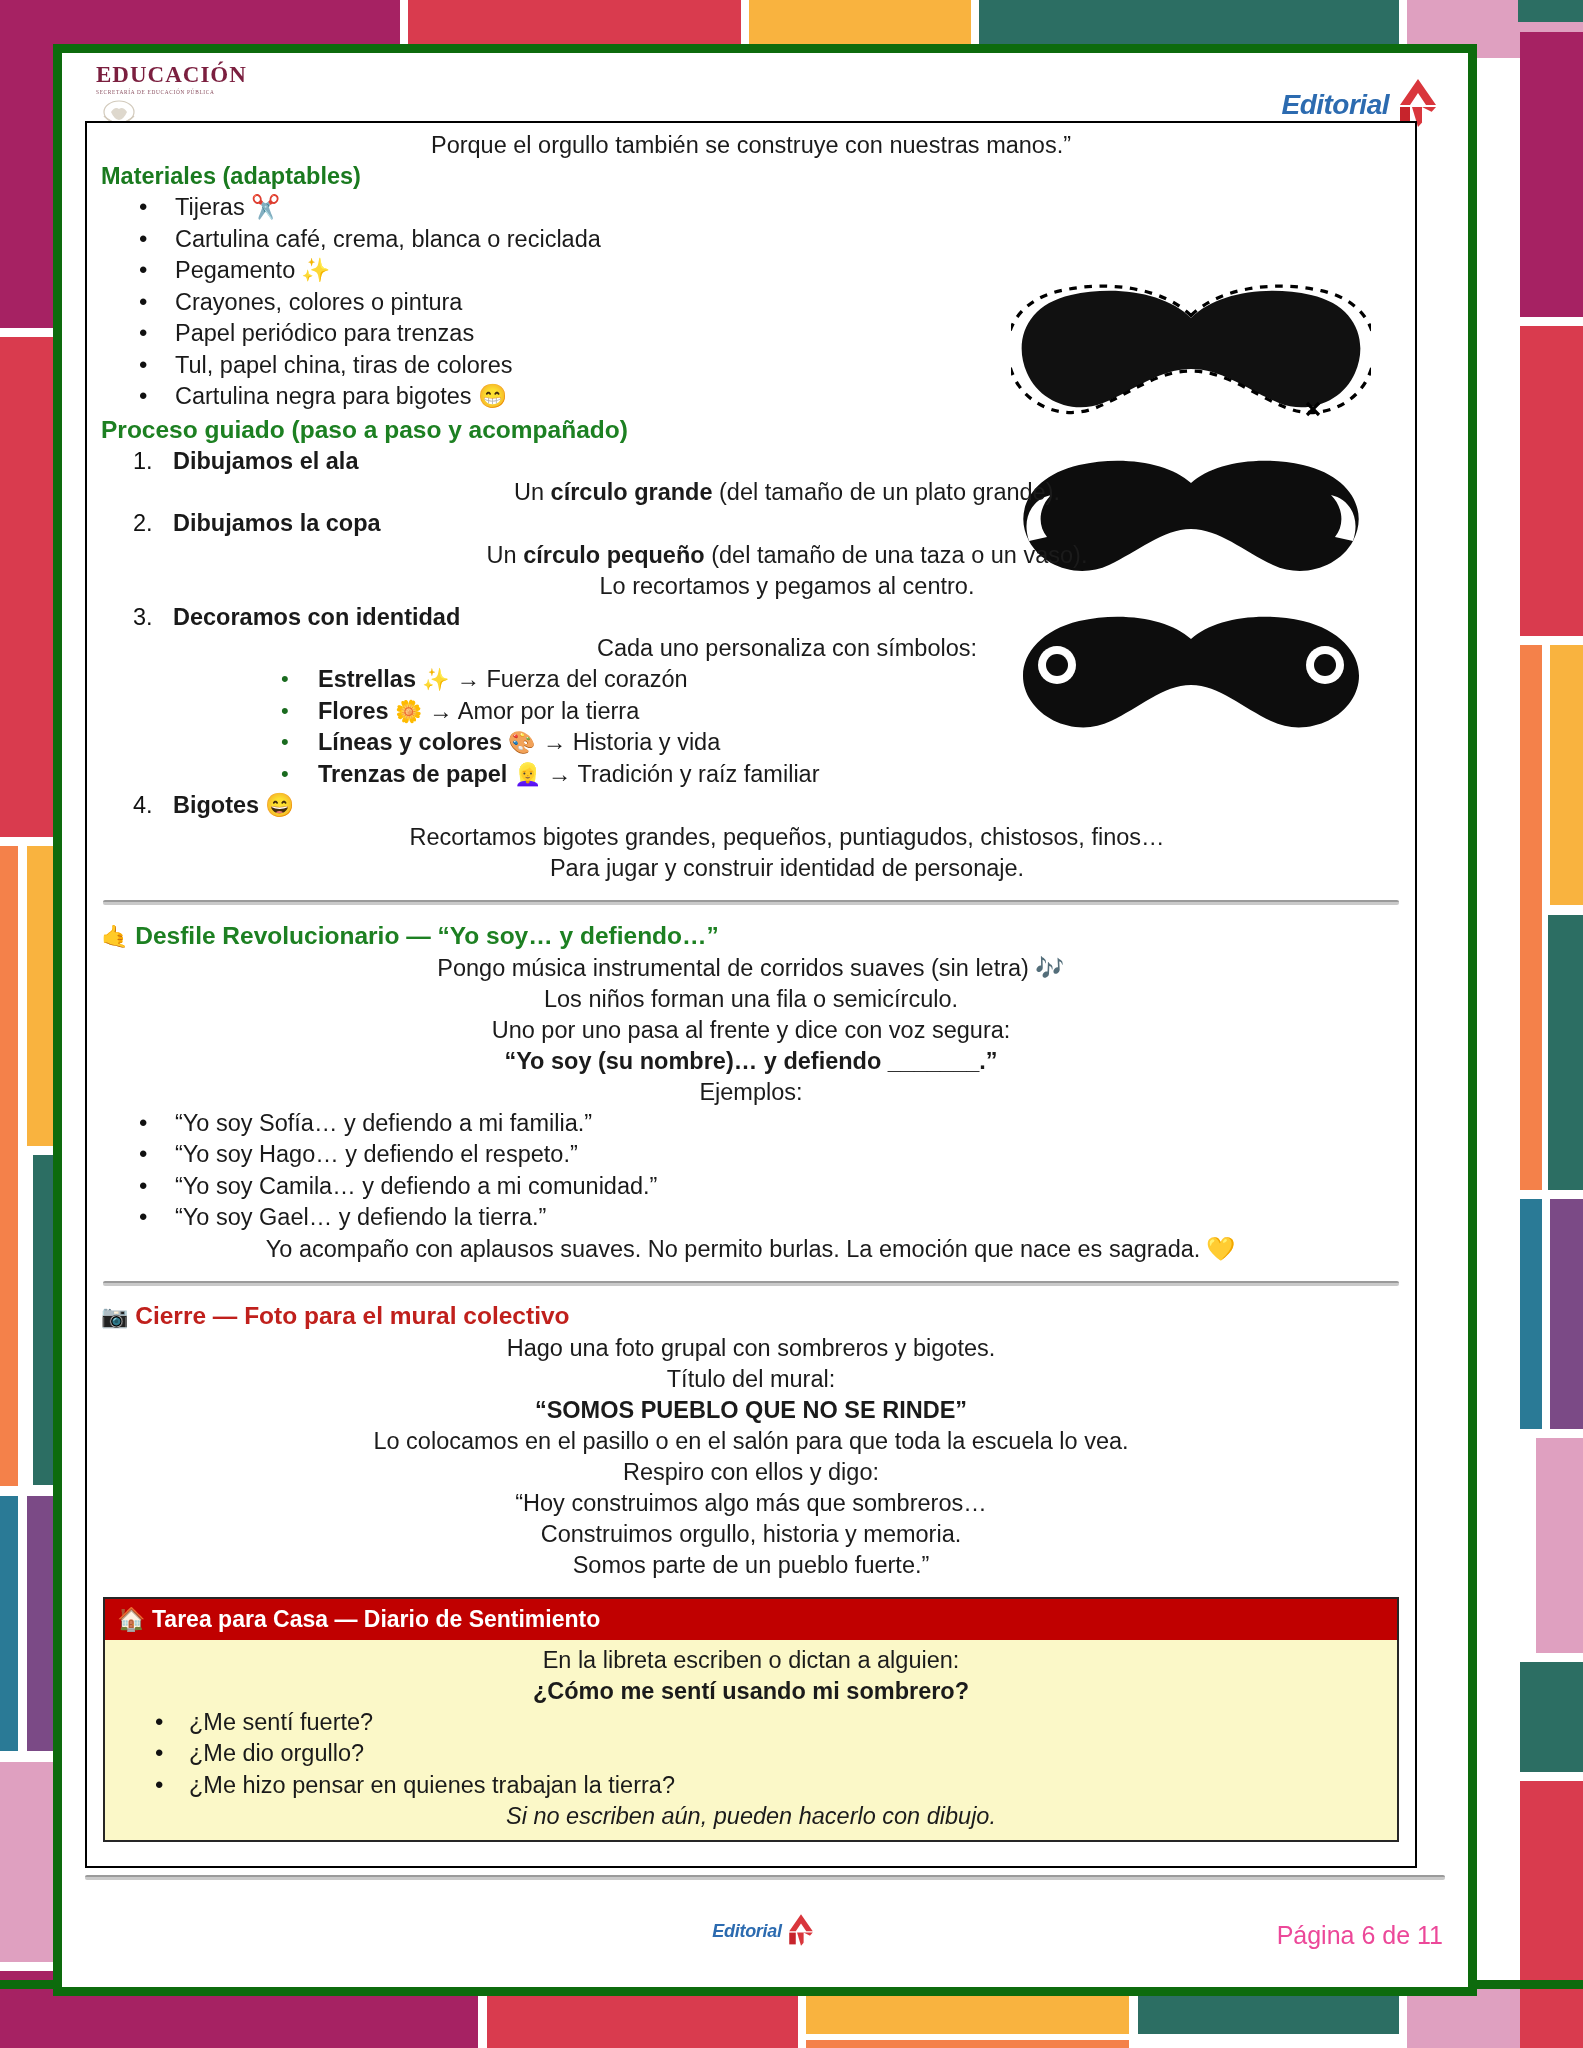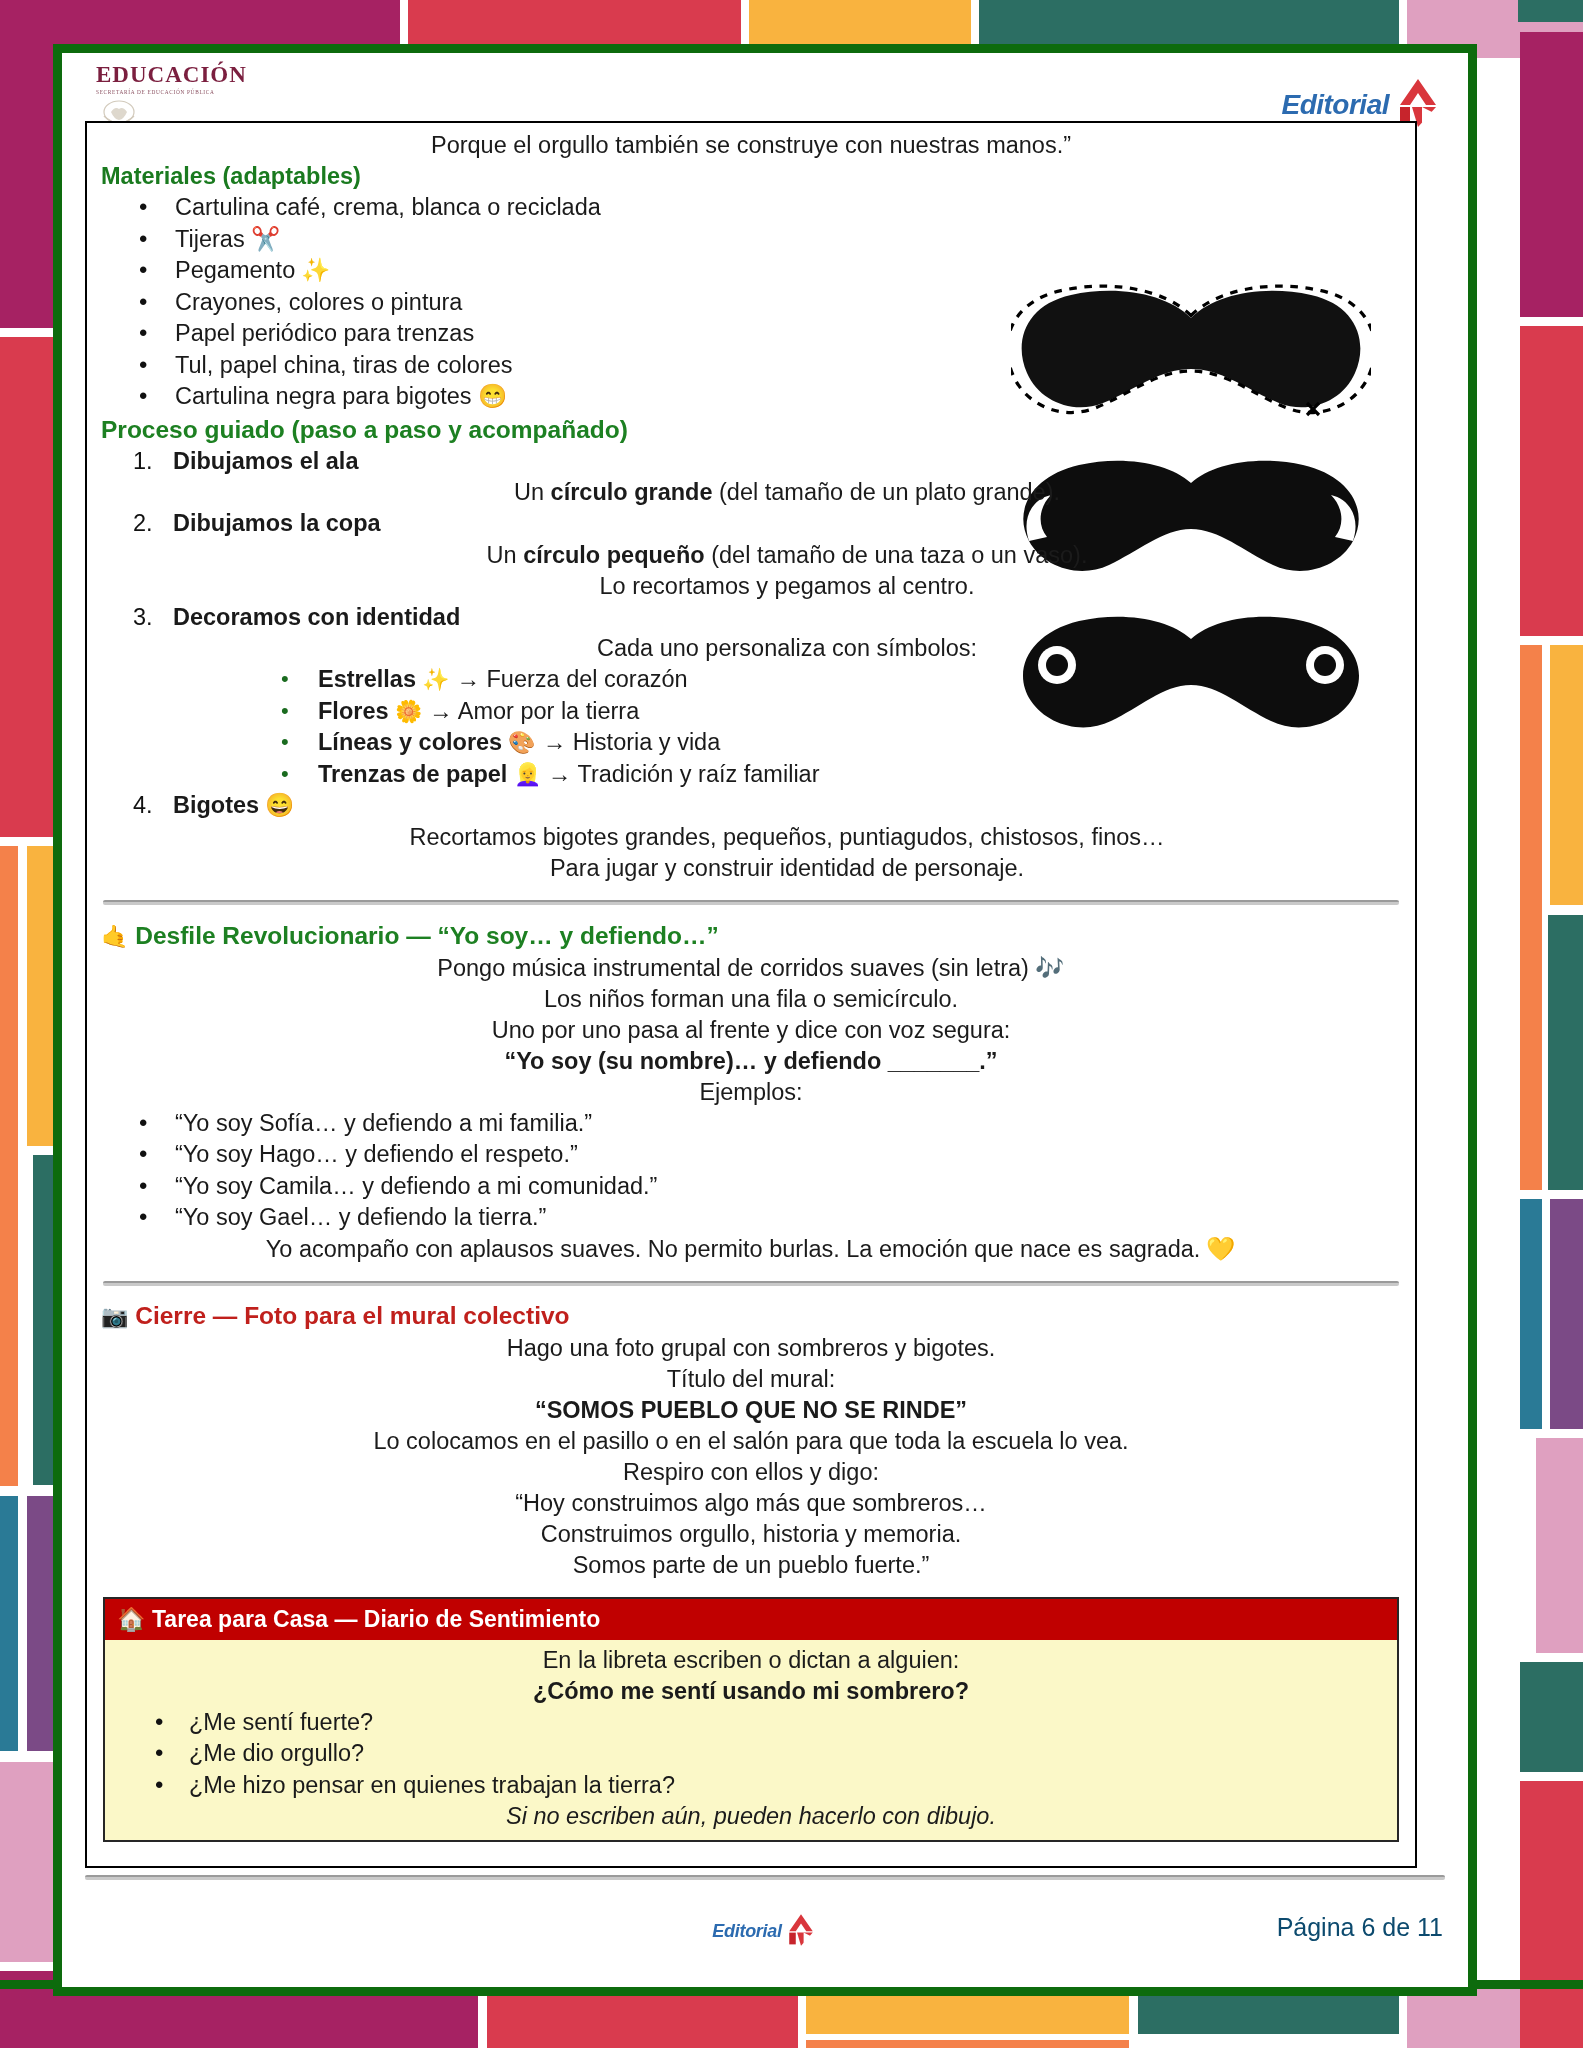--- a/index.html
+++ b/index.html
@@ -232,23 +232,23 @@
     justify-content: center;
     position: relative;
     height: 46px;
   }
   .foot-logo { display:flex; align-items:center; gap:2px; }
   .foot-logo .md-word { font-size: 18px; font-weight:700; font-style: italic; color:#2c6bb0; letter-spacing:-0.3px;}
   .foot-logo .md-mark { width: 34px; height: 34px; margin-bottom:3px;}
   .page-num {
     position: absolute;
     right: 2px;
-    top: 5px;
+    top: 13px;
     font-size: 25px;
-    color: #0c4a6e;
+    color: #ec4899;
   }
 </style>
 </head>
 <body>
 
 <div id="page">
 
   <div class="mosaic" style="left:0;   top:0;    width:400px; height:58px; background:#a62263;"></div>
   <div class="mosaic" style="left:408px;top:0;    width:333px; height:58px; background:#d93b4e;"></div>
   <div class="mosaic" style="left:749px;top:0;    width:222px; height:44px; background:#f9b33f;"></div>
@@ -373,22 +373,22 @@
 
         </div>
 
         <div id="content-inner">
 
           <div class="txt">Porque el orgullo también se construye con nuestras manos.”</div>
 
           <div class="hdr-green">Materiales (adaptables)</div>
 
           <ul class="bul">
+            <li>Tijeras ✂️</li>
             <li>Cartulina café, crema, blanca o reciclada</li>
-            <li>Tijeras ✂️</li>
             <li>Pegamento ✨</li>
             <li>Crayones, colores o pintura</li>
             <li>Papel periódico para trenzas</li>
             <li>Tul, papel china, tiras de colores</li>
             <li>Cartulina negra para bigotes 😁</li>
           </ul>
 
           <div class="hdr-green-big">Proceso guiado (paso a paso y acompañado)</div>
 
           <ol class="num">

